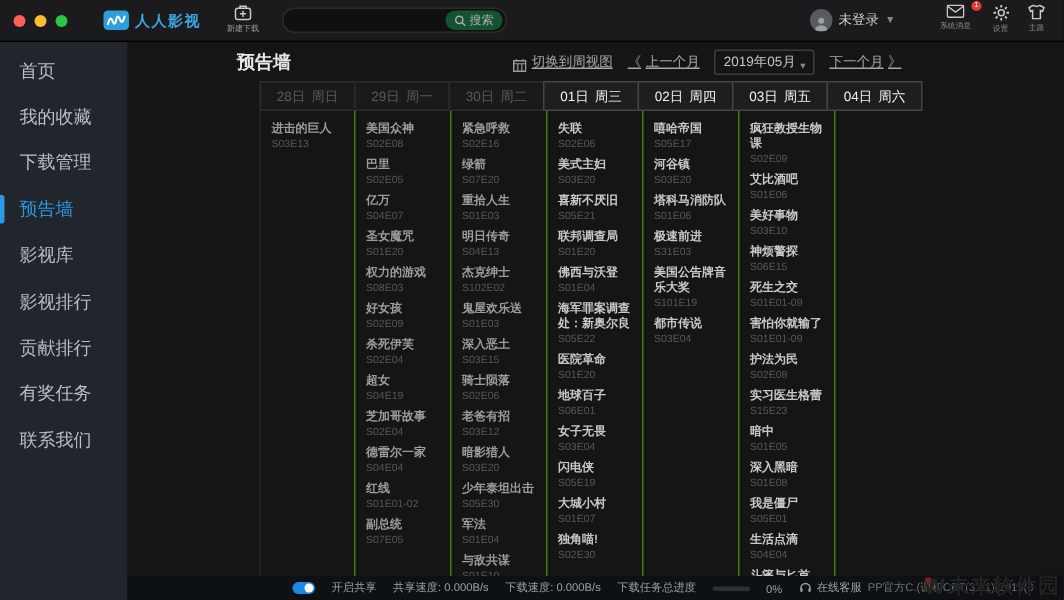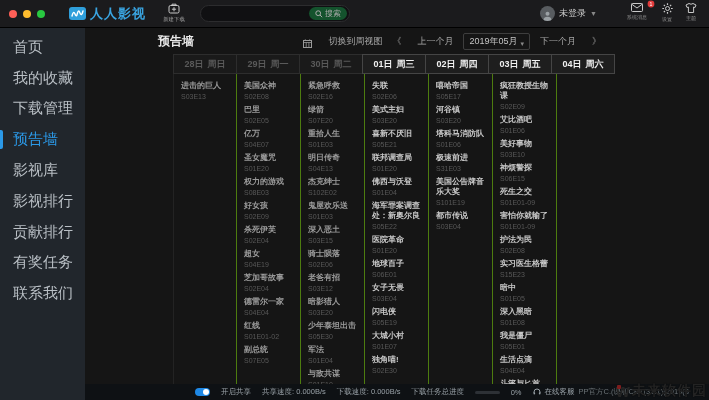--- a/index.html
+++ b/index.html
@@ -7,58 +7,58 @@
   body { font-family:"Liberation Sans","DejaVu Sans",sans-serif; background:#141414; color:#ccc; position:relative; }
 
   
   .topbar { height:28px; background:#1b1b1d; display:flex; align-items:center; border-bottom:1px solid #000; position:relative; }
   .lights { display:flex; gap:6px; padding-left:9px; }
   .light { width:8px; height:8px; border-radius:50%; }
   .light.r{background:#ff5f57}.light.y{background:#febc2e}.light.g{background:#28c840}
   .logo { display:flex; align-items:center; margin-left:24px; gap:4px; }
   .logo-ic { width:17px; height:13px; background:#2f9fdb; border-radius:3px; display:flex; align-items:center; justify-content:center; }
   .logo-ic svg{display:block}
-  .logo-tx { color:#3aa4e0; font-size:13px; font-weight:bold; letter-spacing:1px; }
+  .logo-tx { color:#3aa4e0; font-size:10px; font-weight:bold; letter-spacing:1px; }
   .newdl { display:flex; flex-direction:column; align-items:center; margin-left:16px; cursor:pointer; }
   .newdl .lab { font-size:6px; color:#999; margin-top:1px; transform:scale(.9); }
   .search { margin-left:14px; width:150px; height:17px; background:#101012; border:1px solid #2c2c2e; border-radius:9px; display:flex; align-items:center; padding:0 2px 0 8px; }
   .search input { flex:1; background:transparent; border:none; outline:none; color:#ccc; font-size:8px; min-width:0; }
   .search-btn { display:flex; align-items:center; gap:2px; background:#14532d; border-radius:7px; height:13px; padding:0 6px; color:#aaa; font-size:8px; cursor:pointer; }
   .user { margin-left:auto; display:flex; align-items:center; gap:4px; cursor:pointer; }
   .avatar { width:15px; height:15px; border-radius:50%; background:#585c60; display:flex; align-items:flex-end; justify-content:center; overflow:hidden; }
   .user-name { font-size:9px; color:#ccc; }
   .user-caret { font-size:7px; color:#888; }
   .actions { display:flex; gap:12px; margin-left:28px; padding-right:12px; }
   .action { display:flex; flex-direction:column; align-items:center; cursor:pointer; position:relative; }
   .action .lab { font-size:6px; color:#8a8a8a; margin-top:1px; transform:scale(.85); white-space:nowrap; }
   .badge { position:absolute; top:-3px; right:-6px; min-width:8px; height:8px; border-radius:4px; background:#e23b3b; color:#fff; font-size:6px; line-height:8px; text-align:center; padding:0 1px; transform:scale(.85); }
 
   
   .bodywrap { display:flex; height:372px; }
   .sidebar { width:85px; background:#21262c; padding-top:4px; flex-shrink:0; }
-  .side-item { height:30.8px; display:flex; align-items:center; padding-left:13px; font-size:15px; color:#b9bfc5; cursor:pointer; position:relative; }
+  .side-item { height:30.8px; display:flex; align-items:center; padding-left:13px; font-size:12px; color:#b9bfc5; cursor:pointer; position:relative; }
   .side-item.active { color:#2b99e8; }
   .side-item.active::before { content:""; position:absolute; left:0; top:6px; bottom:6px; width:3px; background:#2b99e8; border-radius:0 2px 2px 0; }
   .main { flex:1; display:flex; flex-direction:column; background:#151515; min-width:0; }
 
   
   .main-header { height:26px; display:flex; align-items:center; padding:0 108px 0 73px; }
   .page-title { font-size:12px; font-weight:bold; color:#e8e8e8; }
   .hdr-controls { margin-left:auto; display:flex; align-items:center; gap:10px; font-size:9px; color:#a8a8a8; }
-  .hdr-btn { display:flex; align-items:flex-end; gap:16px; cursor:pointer; }
+  .hdr-btn { display:flex; align-items:flex-end; gap:3px; cursor:pointer;text-decoration:underline; }
   .month-box { border:1px solid #3e3e3e; border-radius:2px; padding:1px 5px; display:flex; align-items:flex-end; gap:3px; color:#c5c5c5; cursor:pointer; }
   .arrow { color:#9a9a9a; font-size:9px; }
 
   
   .calendar { margin-left:88px; width:448px; display:flex; flex-direction:column; flex:1; min-height:0; }
   .day-row { display:flex; }
   .day-cols { display:flex; flex:1; min-height:0; }
   .day-col { width:64px; border-right:1px solid #4d7c0f; overflow:hidden; padding:7px 5px 0 7px; }
   .day-col:first-child { border-left:1px solid #232323; }
-  .day-cell { width:64px; height:20px; border:1px solid #454545; margin-right:-1px; display:flex; align-items:center; justify-content:center; gap:4px; background:#1e1e1e; font-size:9px; font-weight:bold; color:#f2f2f2; }
+  .day-cell { width:64px; height:20px; border:1px solid #454545; margin-right:-1px; display:flex; align-items:center; justify-content:center; gap:4px; background:#1e1e1e; font-size:9px; font-weight:normal; color:#f2f2f2; }
   .day-cell.dim { border-color:#2d2d2d; color:#5a5a5a; background:#1a1a1a; }
   .show { margin-bottom:4px; cursor:pointer; }
   .show-title { font-size:8px; line-height:10px; color:#c8c8c8; font-weight:bold; }
   .dim-col .show-title { color:#9c9c9c; }
   .show-code { font-size:7px; line-height:9px; color:#585858; margin-top:1px; }
 
   
   .statusbar { height:16px; background:#0e1114; display:flex; align-items:center; font-size:7.5px; color:#98a0a6; padding-left:110px; gap:11px; white-space:nowrap; }
   .toggle { width:15px; height:8px; background:#1e88e5; border-radius:4px; position:relative; cursor:pointer; flex-shrink:0; }
   .toggle::after { content:""; position:absolute; right:1px; top:1px; width:6px; height:6px; background:#fff; border-radius:50%; }

